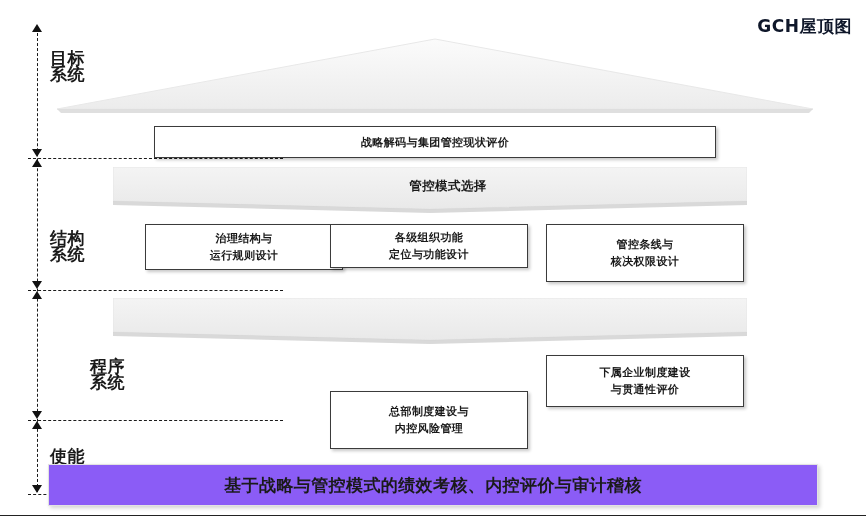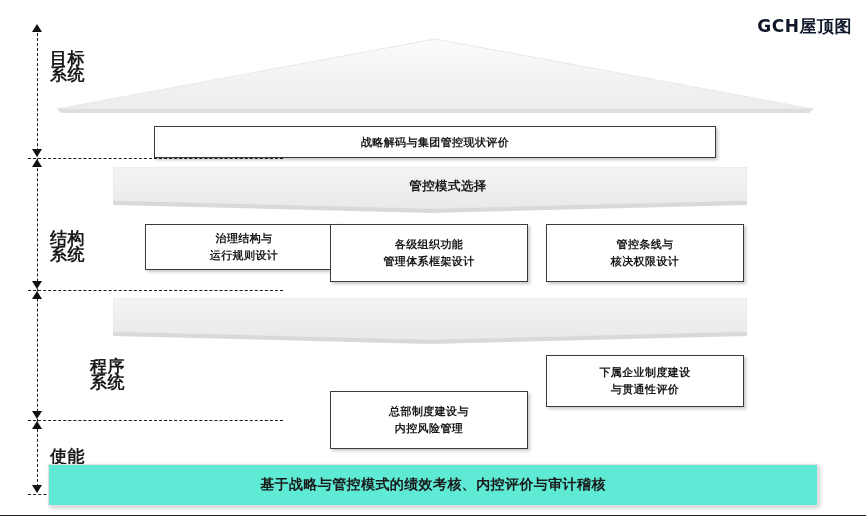--- a/index.html
+++ b/index.html
@@ -119,27 +119,27 @@
     text-align: center;
     font-size: 12.5px;
     font-weight: bold;
     color: #1a1a1a;
     letter-spacing: 0.4px;
   }
 
   
   .graybar {
     position: absolute;
-    background: #5eead4;
+    background: #8b5cf6;
     border: 1px solid #e2e2e2;
     box-sizing: border-box;
     display: flex;
     align-items: center;
     justify-content: center;
-    font-size: 14px;
+    font-size: 17px;
     font-weight: bold;
     color: #1a1a1a;
     letter-spacing: 0.4px;
     box-shadow: 2px 2px 4px rgba(0,0,0,0.18);
   }
 
   
   .page-rule {
     position: absolute;
     left: 0;
@@ -223,24 +223,24 @@
     </svg>
     <div class="banner-label">管控模式选择</div>
   </div>
 
   <div class="wbox" style="left:117px; top:224px; width:198px; height:46px;margin-left:28px;">
     <div>
       <div>治理结构与</div>
       <div>运行规则设计</div>
     </div>
   </div>
-  <div class="wbox" style="left:330px; top:224px; width:198px; height:58px;">
+  <div class="wbox" style="left:330px; top:224px; width:198px; height:44px;">
     <div>
       <div>各级组织功能</div>
-      <div>管理体系框架设计</div>
+      <div>定位与功能设计</div>
     </div>
   </div>
   <div class="wbox" style="left:546px; top:224px; width:198px; height:58px;">
     <div>
       <div>管控条线与</div>
       <div>核决权限设计</div>
     </div>
   </div>
 
   <div class="banner" style="left:113px; top:298px; width:634px;">

